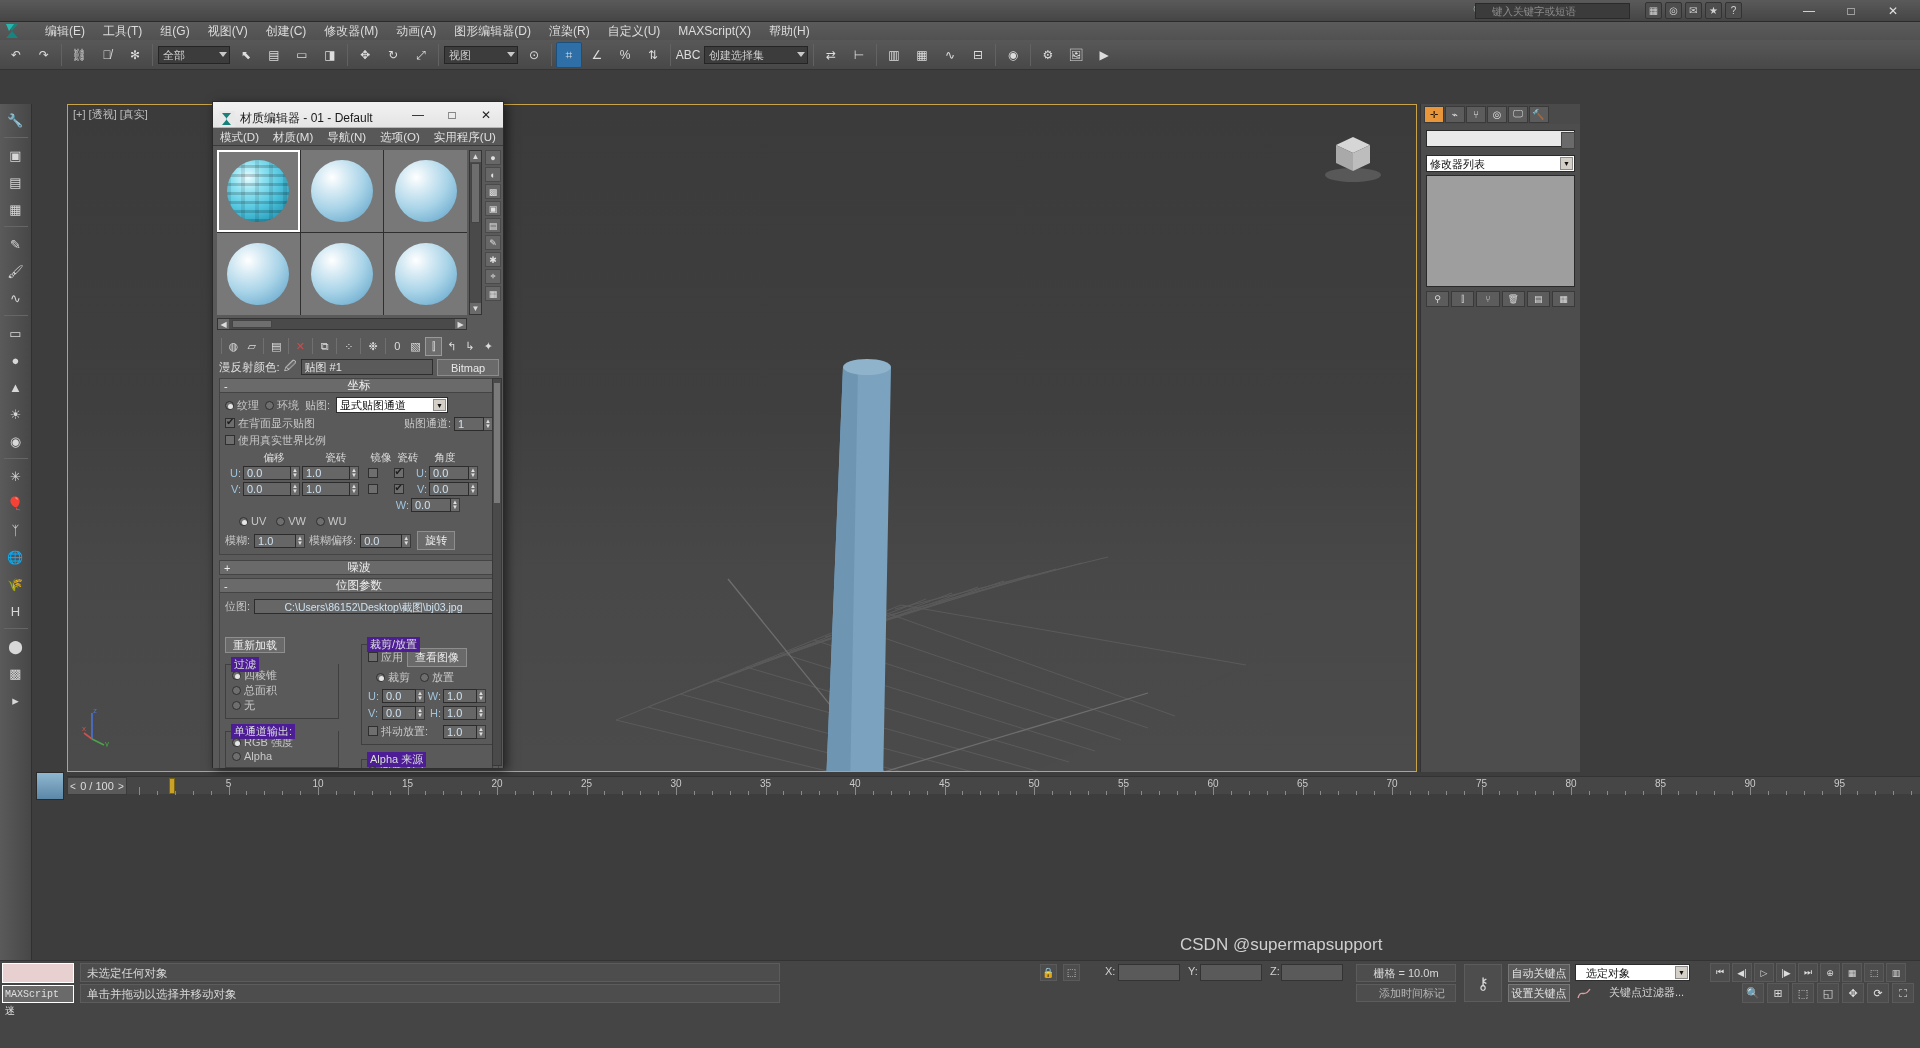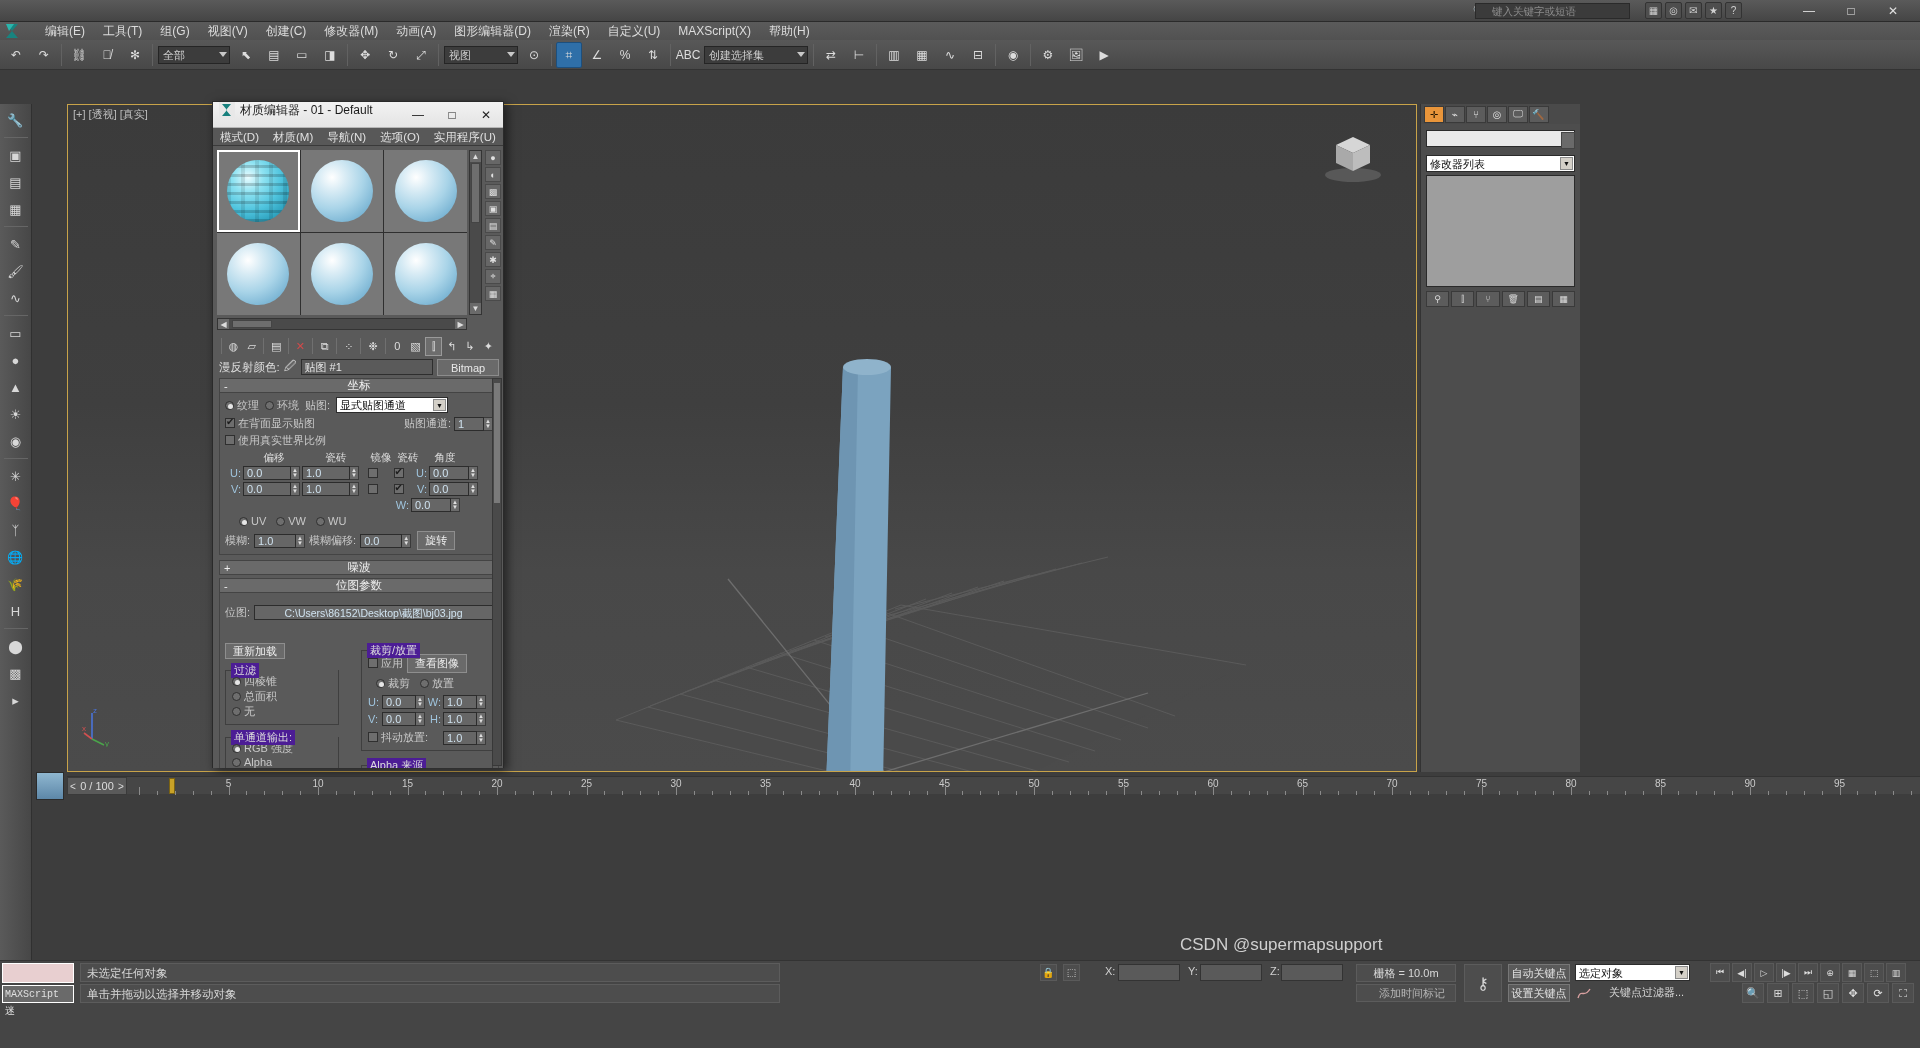--- a/index.html
+++ b/index.html
@@ -66,21 +66,21 @@
     background:#3d3d3d; border:1px solid #c8a349; overflow:hidden; }
   .vp-grad { position:absolute; inset:0;
     background:linear-gradient(180deg,#3b3b3b 0%,#3f3f3f 45%,#484848 70%,#4b4b4b 100%); }
   .vp-label { position:absolute; left:5px; top:2px; font-size:11px; color:#bdbdbd; }
   .vp-cube { position:absolute; right:28px; top:18px; width:70px; height:62px; }
   .vp-axis { position:absolute; left:14px; bottom:24px; width:40px; height:40px; }
 
   
   .mex { position:absolute; left:212px; top:101px; width:292px; height:667px;
     background:#5c5c5c; border:1px solid #2a2a2a; box-shadow:3px 3px 10px rgba(0,0,0,.55); }
-  .mex-title { height:26px; background:linear-gradient(#f2f2f2,#e4e4e4); display:flex; align-items:flex-start;
+  .mex-title { height:26px; background:linear-gradient(#f2f2f2,#e4e4e4); display:flex; align-items:flex-end;
     padding-left:6px; color:#1a1a1a; font-size:12px; border-bottom:1px solid #b5b5b5; }
   .mex-title .ti { width:16px; height:16px; margin-right:5px; }
   .mex-wbtns { margin-left:auto; display:flex; }
   .mex-wbtns div { width:34px; height:25px; display:flex; align-items:center; justify-content:center;
     font-size:12px; color:#222; }
   .mex-menu { height:18px; background:#585858; display:flex; align-items:center; border-bottom:1px solid #3a3a3a; }
   .mex-menu span { padding:0 7px; font-size:11.5px; color:#e0e0e0; line-height:18px; }
   .mex-body { position:relative; height:622px; background:#5a5a5a; }
 
   .slots { position:absolute; left:4px; top:4px; width:250px; height:165px;
@@ -199,21 +199,21 @@
      border:1px solid #5c5c5c; font-size:11px; color:#d8d8d8; line-height:17px; text-align:center; }
   .addkey { position:absolute; left:1100px; top:23px; width:130px; height:18px; background:#4d4d4d;
      border:1px solid #5c5c5c; font-size:11px; color:#b5b5b5; line-height:17px; padding-left:26px; }
   .addkey-ic { position:absolute; left:1103px; top:24px; width:16px; height:16px; background:#2f6fa8;
      border:1px solid #1d4f7d; display:flex; align-items:center; justify-content:center; font-size:10px; color:#fff;}
   .keyicon { position:absolute; left:1200px; top:3px; width:38px; height:38px; background:#4d4d4d;
      border:1px solid #5c5c5c; display:flex; align-items:center; justify-content:center; font-size:16px; color:#d8d8d8; }
   .akbtn { position:absolute; left:1247px; width:62px; height:18px; background:#5a5a5a; border:1px solid #777;
      font-size:11px; color:#e4e4e4; text-align:center; line-height:17px; }
   .selcombo { position:absolute; left:1312px; top:3px; width:115px; height:17px; background:#fff;
-     border:1px solid #2c2c2c; font-size:11px; color:#111; line-height:16px; padding-left:3px; }
+     border:1px solid #2c2c2c; font-size:11px; color:#111; line-height:16px; padding-left:10px; }
   .selcombo .arw3 { position:absolute; right:1px; top:1px; width:13px; height:13px; background:#d4d0c8;
      border:1px solid #8b8b8b; font-size:7px; text-align:center; line-height:12px; }
   .kfilt { position:absolute; left:1312px; top:23px; width:120px; height:18px; font-size:11px;
      color:#d8d8d8; line-height:17px; padding-left:18px; }
   .kfilt-ic { position:absolute; left:1312px; top:24px; width:15px; height:15px; }
   .playbtns { position:absolute; left:1440px; top:2px; display:flex; gap:2px; }
   .playbtns div { width:20px; height:19px; background:#4d4d4d; border:1px solid #5a5a5a;
      display:flex; align-items:center; justify-content:center; font-size:9px; color:#ddd; }
   .navbtns { position:absolute; right:6px; top:22px; display:flex; gap:3px; }
   .navbtns div { width:22px; height:20px; background:#4d4d4d; border:1px solid #5a5a5a;
@@ -650,21 +650,21 @@
             <span class="pm">+</span>
             <span>噪波</span>
           </div>
         </div>
 
         <div class="rollout" style="margin-top:3px">
           <div class="rhead">
             <span class="pm">-</span>
             <span>位图参数</span>
           </div>
-          <div class="rbody" style="padding-top:12px">
+          <div class="rbody" style="padding-top:6px">
             <div style="display:flex;align-items:center;gap:4px">
               <span>位图:</span>
               <span class="fld" style="flex:1;height:15px;line-height:14px;overflow:hidden;white-space:nowrap;text-align:center;background:#666;border:1px solid #2c2c2c;color:#cfe2ef;font-size:10.5px">C:\Users\86152\Desktop\截图\bj03.jpg</span>
             </div>
 
             <div style="display:flex;gap:22px;margin-top:24px">
 
               <div style="width:118px">
                 <span class="btn">重新加载</span>
                 <div class="grp" style="margin-top:11px">

